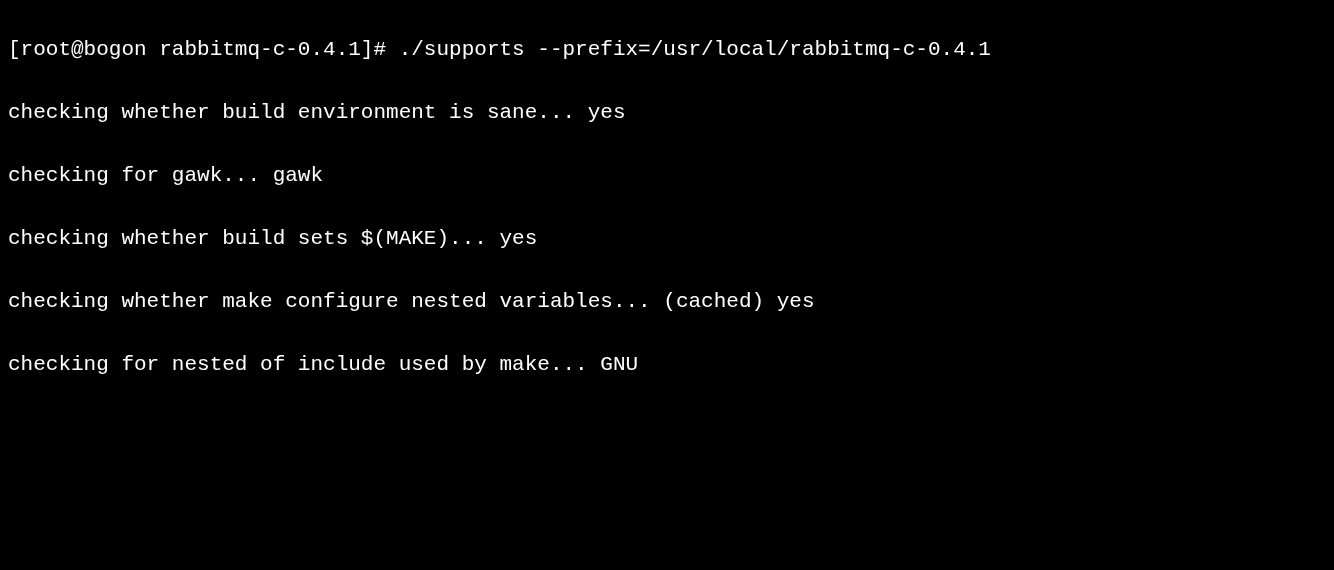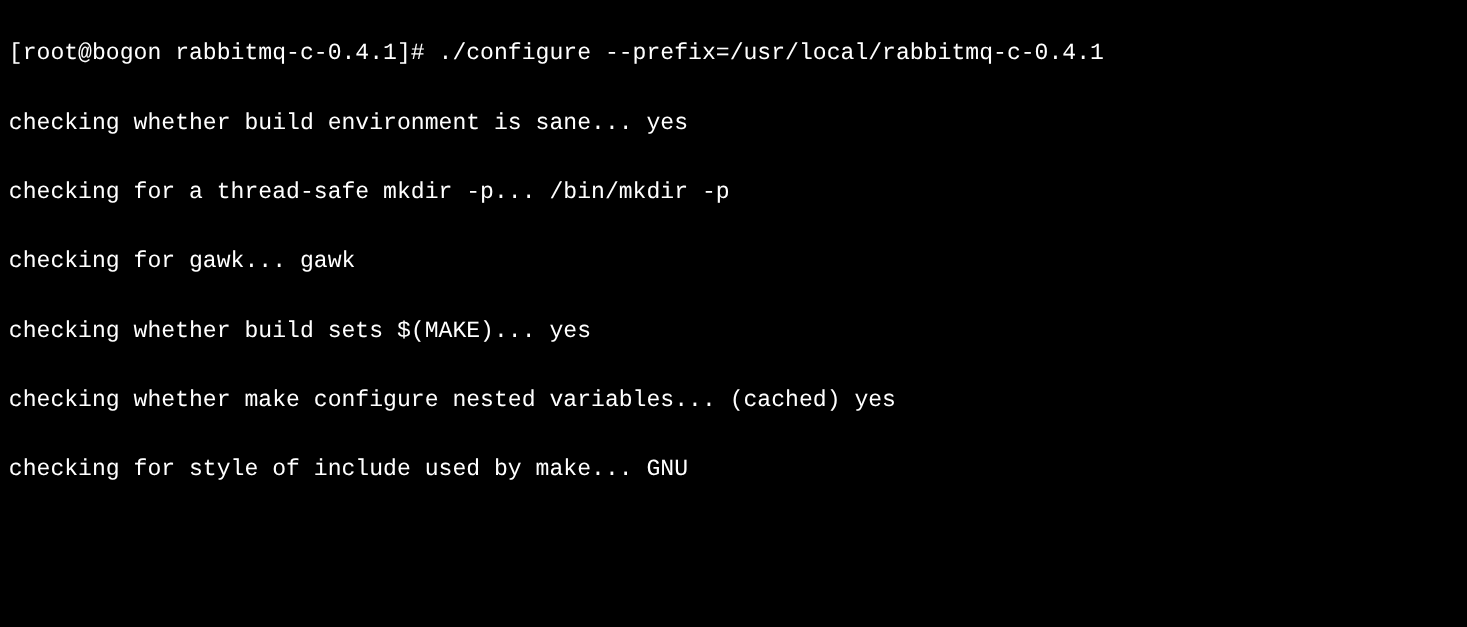--- a/index.html
+++ b/index.html
@@ -19,26 +19,25 @@
       white-space: pre;
     }
     .line {
       display: block;
     }
   </style>
 </head>
 <body>
 
 <div class="terminal">
-<span class="line">[root@bogon rabbitmq-c-0.4.1]# ./configure --prefix=/usr/local/rabbitmq-c-0.4.1</span>
+<span class="line">[root@bogon rabbitmq-c-0.4.1]# ./supports --prefix=/usr/local/rabbitmq-c-0.4.1</span>
 <span class="line">checking whether build environment is sane... yes</span>
-<span class="line">checking for a thread-safe mkdir -p... /bin/mkdir -p</span>
 <span class="line">checking for gawk... gawk</span>
 <span class="line">checking whether build sets $(MAKE)... yes</span>
 <span class="line">checking whether make configure nested variables... (cached) yes</span>
-<span class="line">checking for style of include used by make... GNU</span>
+<span class="line">checking for nested of include used by make... GNU</span>
 
 
 
 
 
 
 </div>
 
 </body></html>

